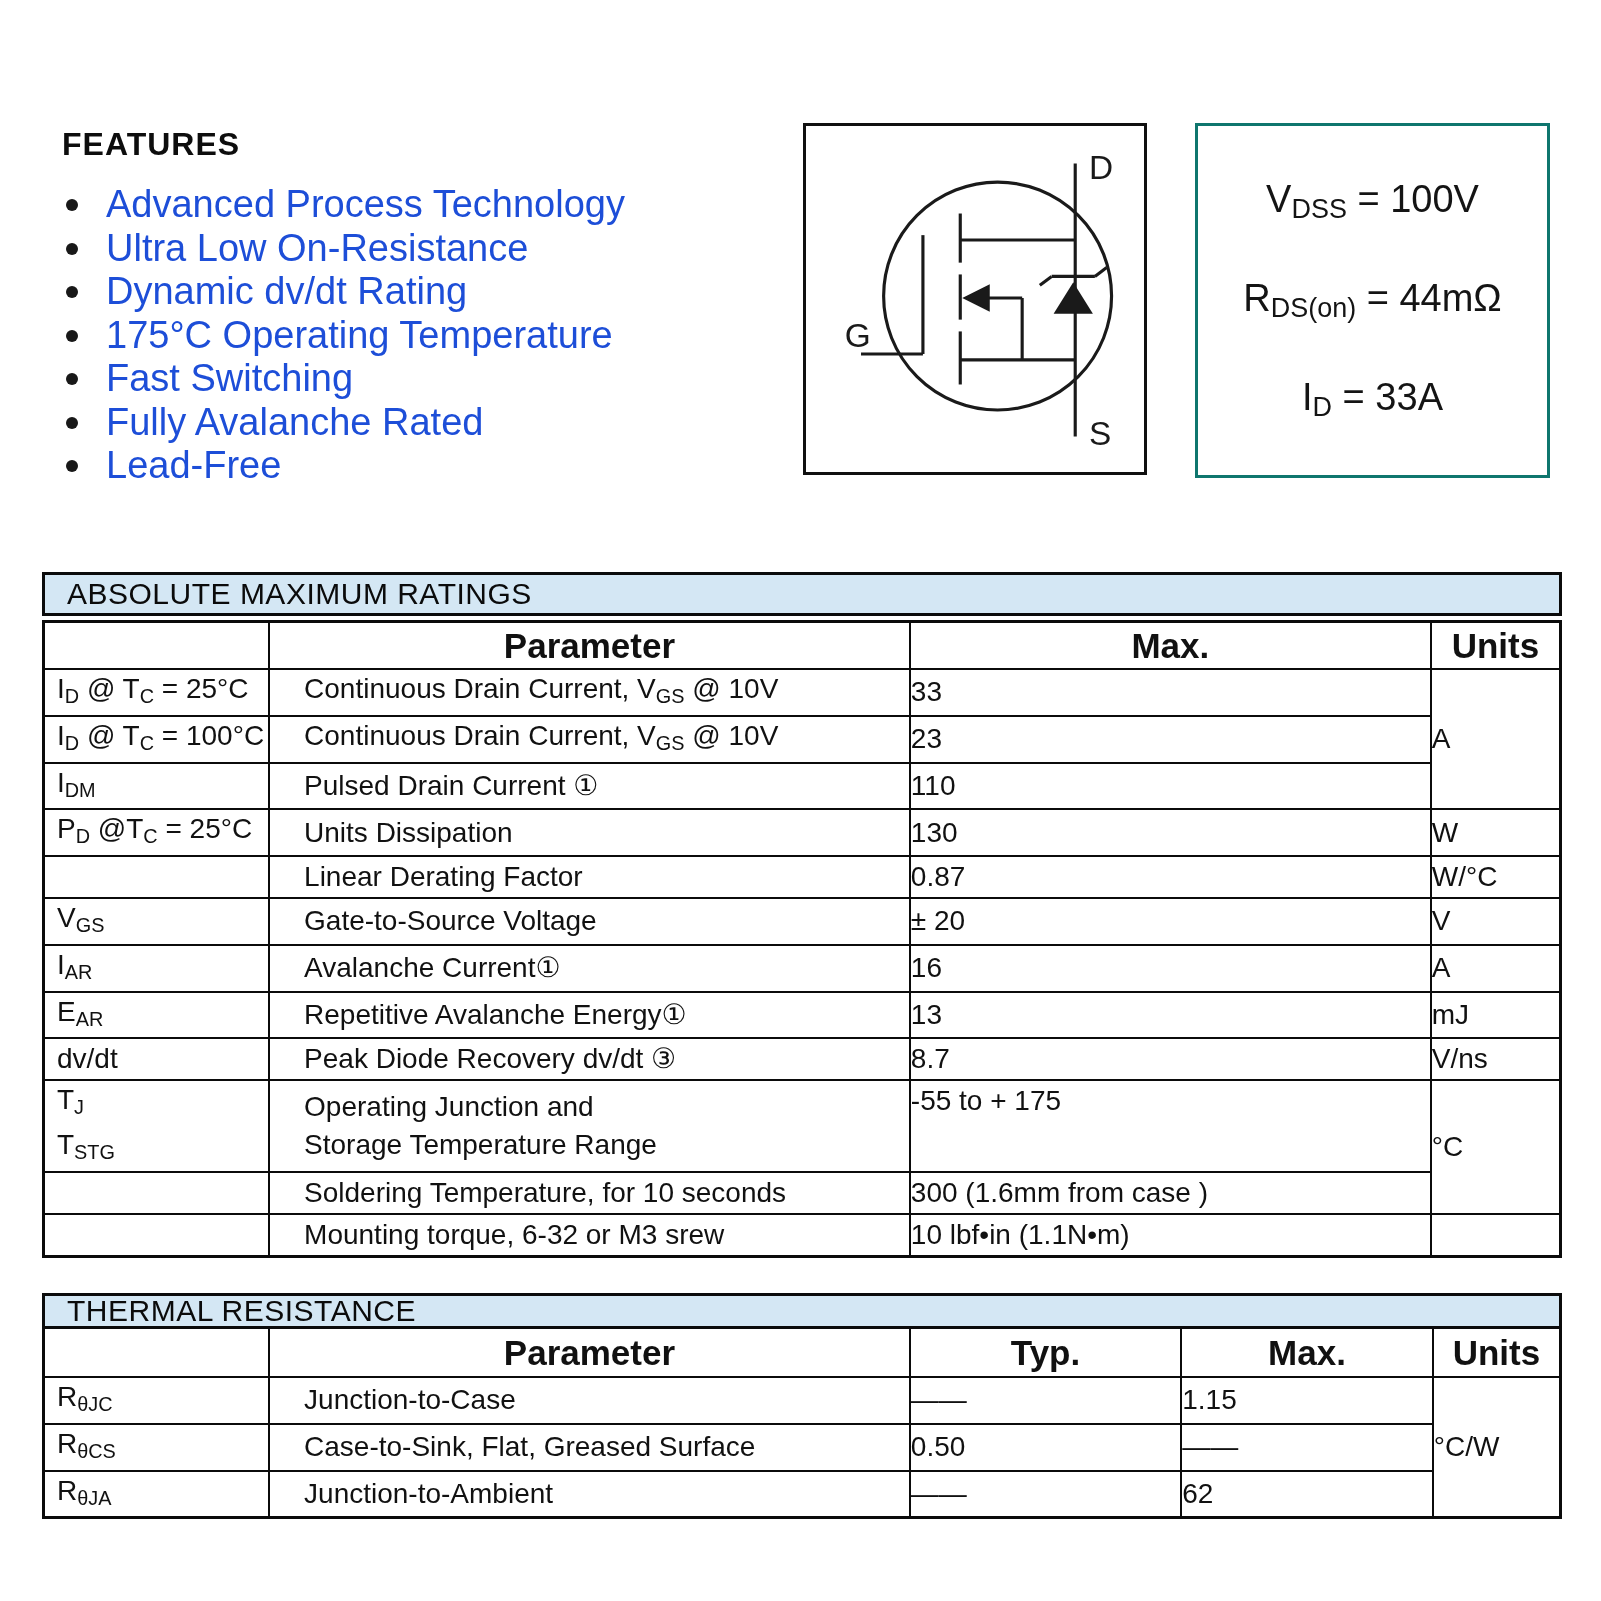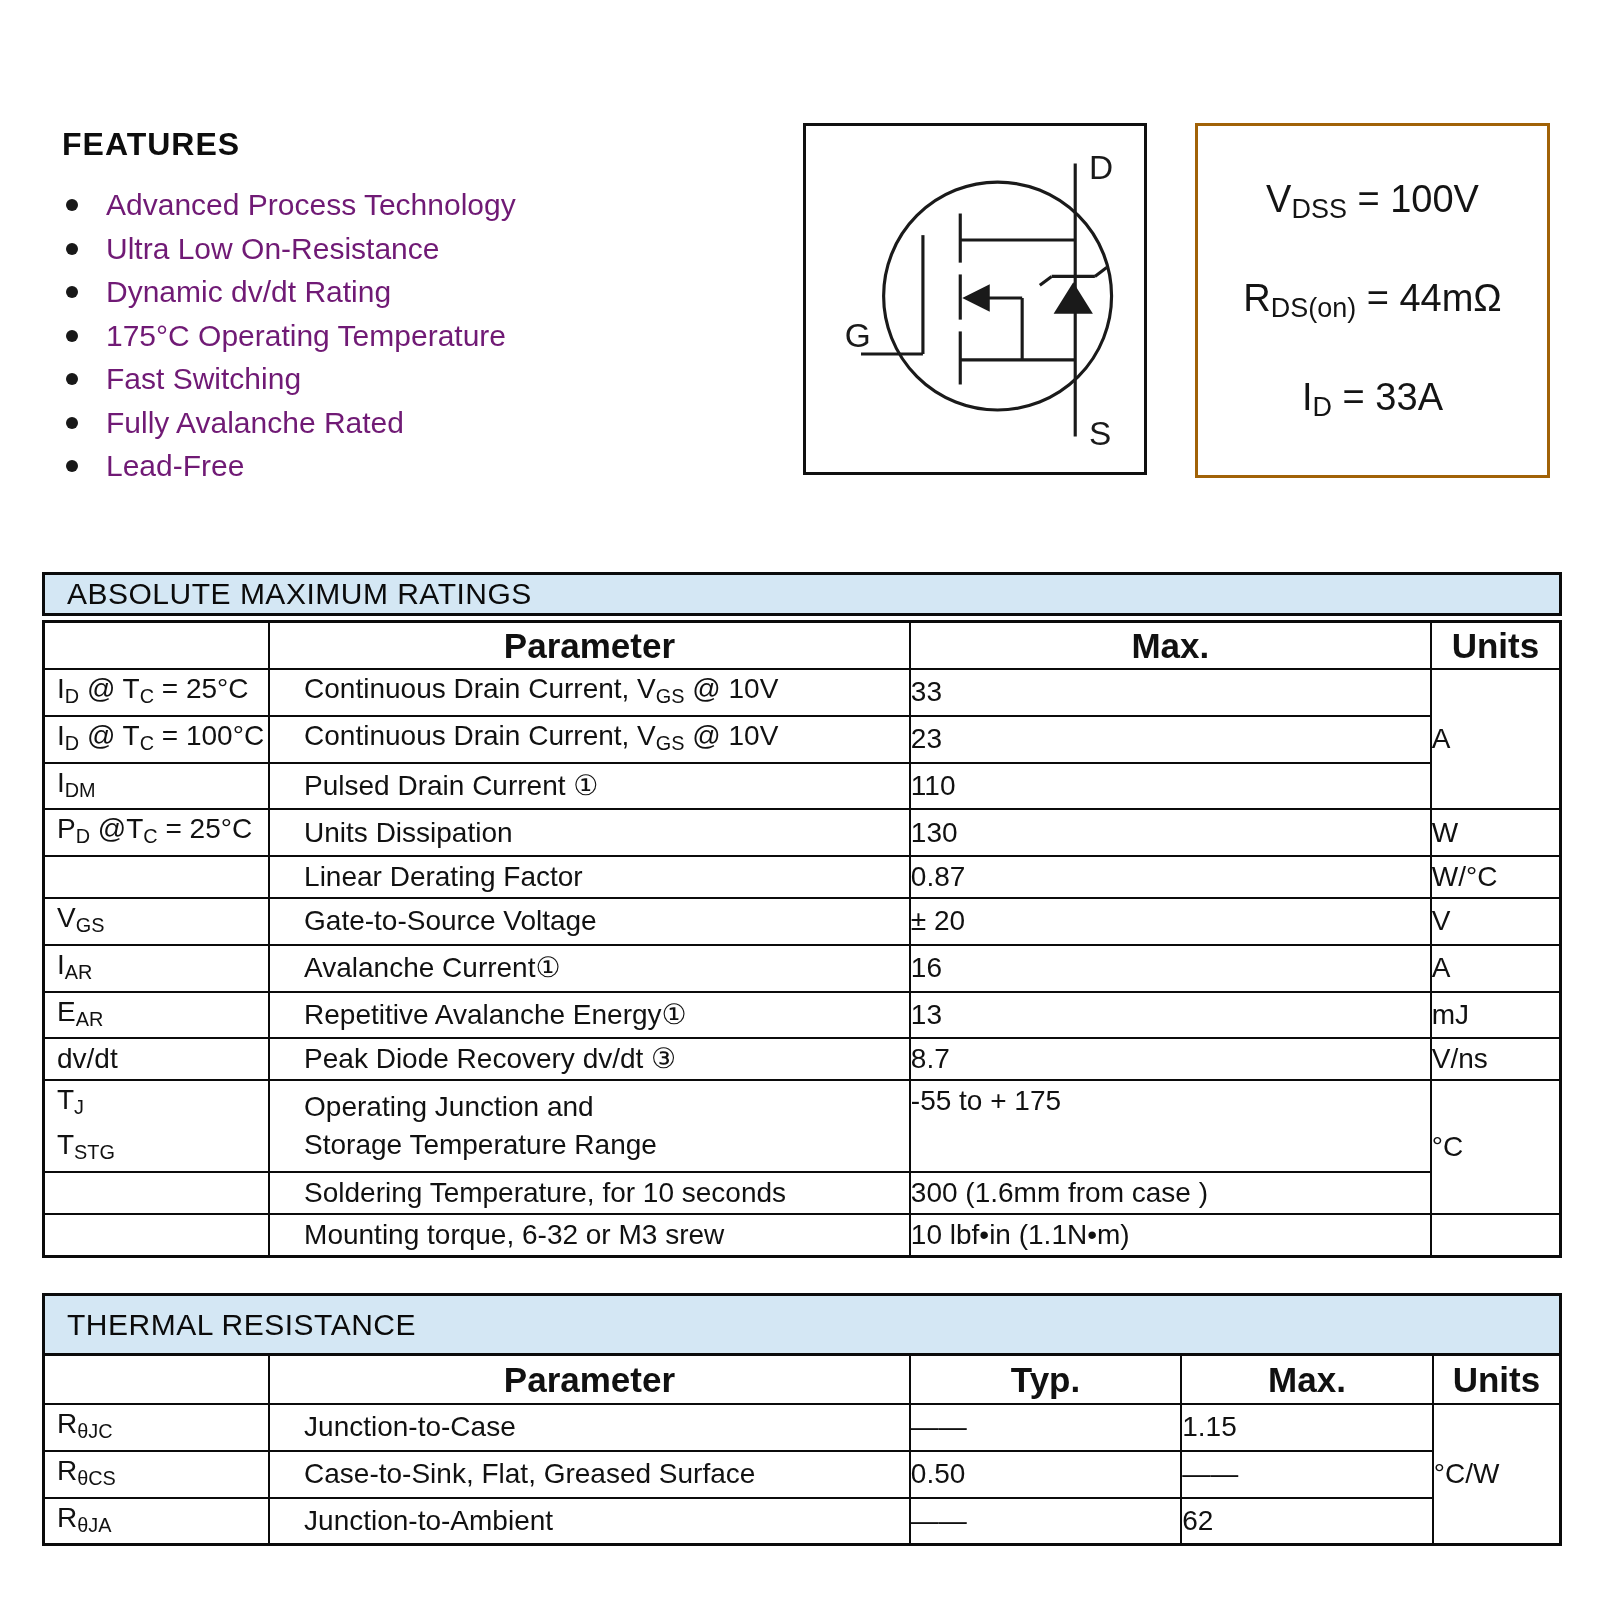--- a/index.html
+++ b/index.html
@@ -4,45 +4,45 @@
 <style>
   html,body{margin:0;padding:0;background:#fff;}
   .page{
     position:relative;width:1601px;height:1601px;background:#fff;overflow:hidden;
     font-family:"Liberation Sans","DejaVu Sans",sans-serif;color:#111;
   }
   
   .features{position:absolute;left:62px;top:126px;width:660px;}
   .features-title{font-size:32px;font-weight:bold;letter-spacing:1px;color:#0d0d0d;}
   .feature-list{margin-top:20px;}
-  .feature-item{position:relative;padding-left:44px;font-size:30px;line-height:43.5px;color:#701a75;}
+  .feature-item{position:relative;padding-left:44px;font-size:38px;line-height:43.5px;color:#1d4ed8;}
   .feature-item .bullet{
     position:absolute;left:4px;top:16px;width:12px;height:12px;border-radius:50%;
     background:#181818;display:inline-block;
   }
   
   .symbol-box{position:absolute;left:803px;top:123px;width:344px;height:352px;border:3px solid #101010;box-sizing:border-box;background:#fff;}
   .symbol-box svg{display:block;width:100%;height:100%;}
   .specs-box{
-    position:absolute;left:1195px;top:123px;width:355px;height:355px;border:3px solid #a16207;
+    position:absolute;left:1195px;top:123px;width:355px;height:355px;border:3px solid #0f766e;
     box-sizing:border-box;background:#fff;display:flex;flex-direction:column;justify-content:space-evenly;
   }
   .spec-line{font-size:38px;text-align:center;color:#141414;white-space:nowrap;}
   
   .sb{font-size:71%;vertical-align:-0.24em;}
   
   .section{position:absolute;left:42px;width:1520px;}
   .section-abs{top:572px;}
   .section-thermal{top:1293px;}
   .bar{
     height:44px;border:3px solid #0b0b0b;box-sizing:border-box;display:flex;align-items:center;
     padding-left:22px;font-size:30px;font-weight:normal;letter-spacing:0.5px;color:#0b0b0b;
   }
   .bar-gap{height:4px;}
-  .section-thermal .bar{border-bottom:none;height:60px;}
+  .section-thermal .bar{border-bottom:none;height:33px;}
   
   table{border-collapse:collapse;width:100%;table-layout:fixed;border:3px solid #0b0b0b;background:#fff;}
   th,td{border:2px solid #0b0b0b;overflow:hidden;}
   th{height:45px;font-size:35px;font-weight:bold;text-align:center;padding:0;}
   td{height:40px;font-size:28px;font-weight:normal;padding:0;line-height:38px;}
   tr.tall td{height:78px;}
   .thermal-table td{height:42px;}
   .thermal-table th{height:47px;}
   .c-sym{text-align:left;padding-left:12px;white-space:nowrap;}
   .c-param{text-align:left;padding-left:34px;white-space:nowrap;}

